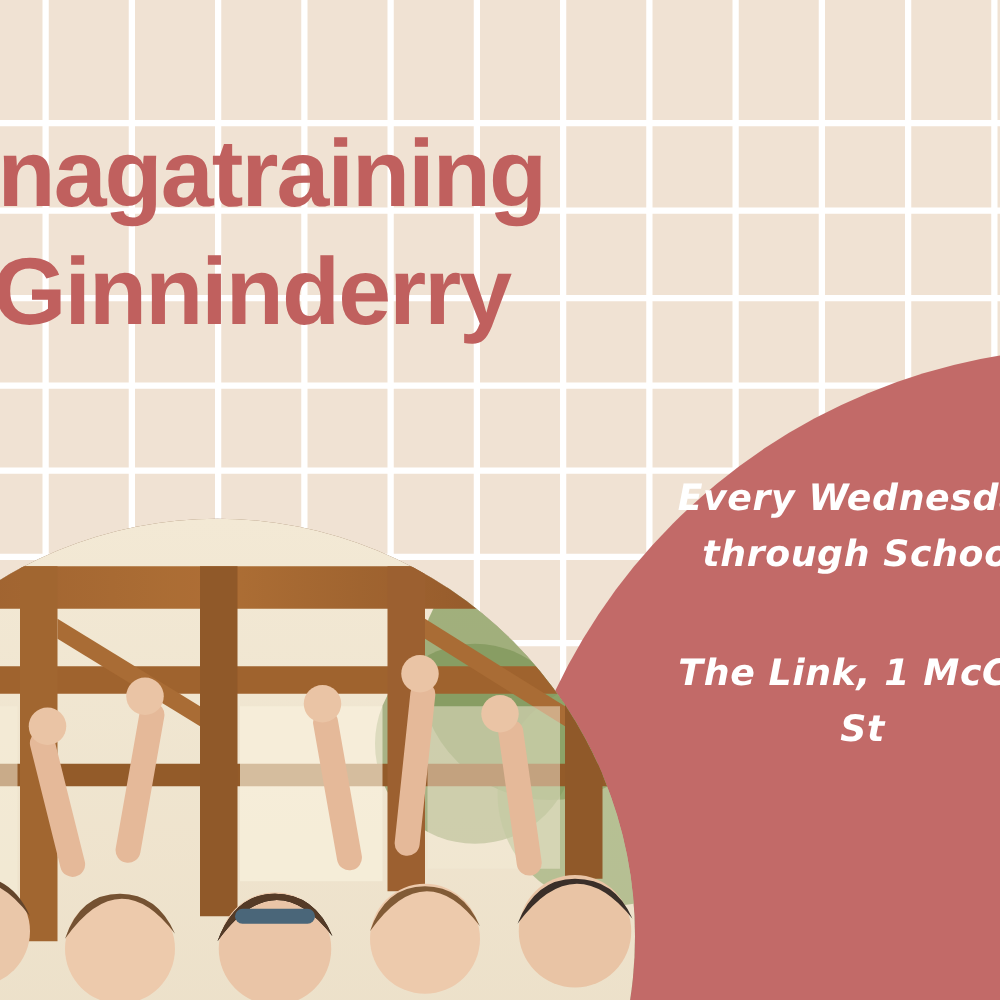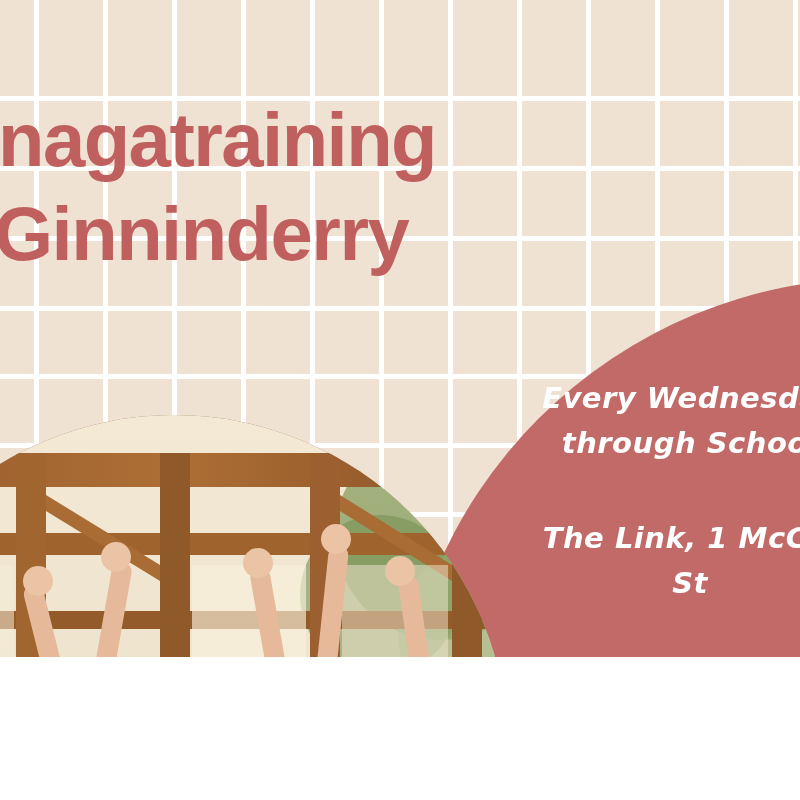--- a/index.html
+++ b/index.html
@@ -4,21 +4,21 @@
 <title>Kangatraining Ginninderry Flyer</title>
 <style>
   html, body {
     margin: 0;
     padding: 0;
     background: #ffffff;
   }
   #poster {
     position: relative;
     width: 800px;
-    height: 657px;
+    height: 800px;
     overflow: hidden;
     background: #F0E2D3;
     font-family: "Liberation Sans", sans-serif;
   }
 
   
   .grid-layer {
     position: absolute;
     left: 0; top: 0;
     width: 800px; height: 800px;

